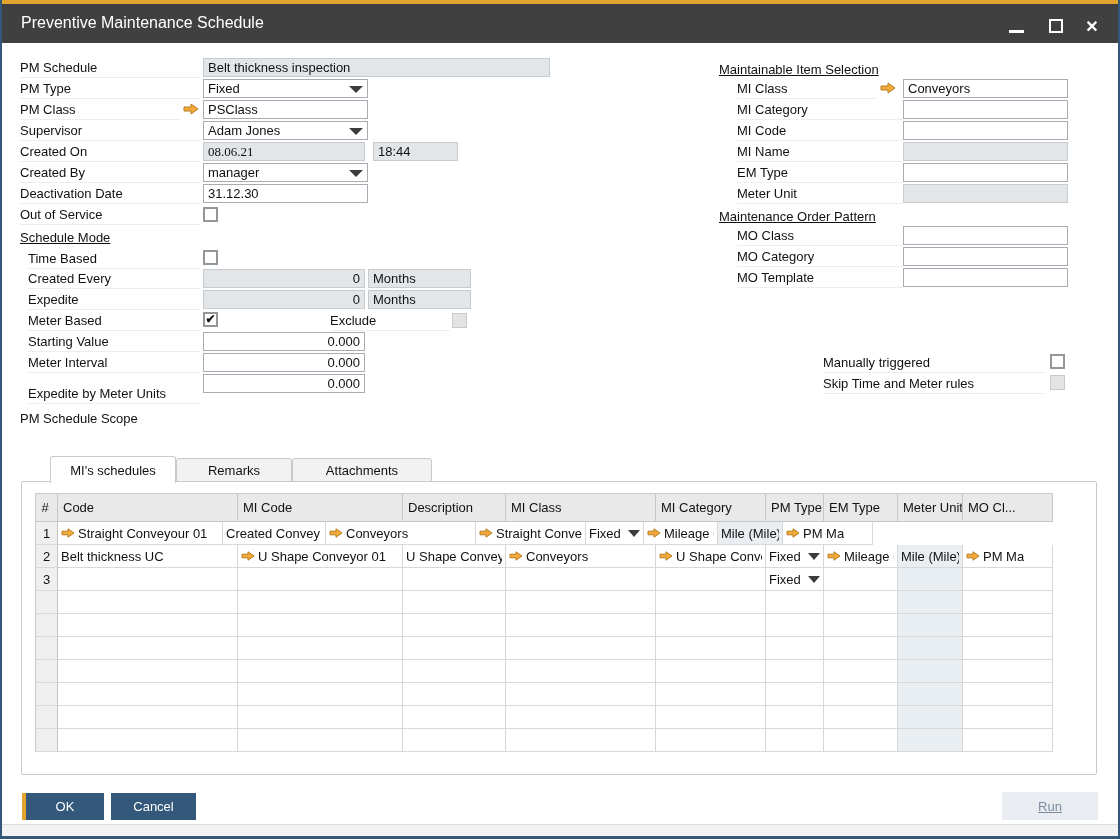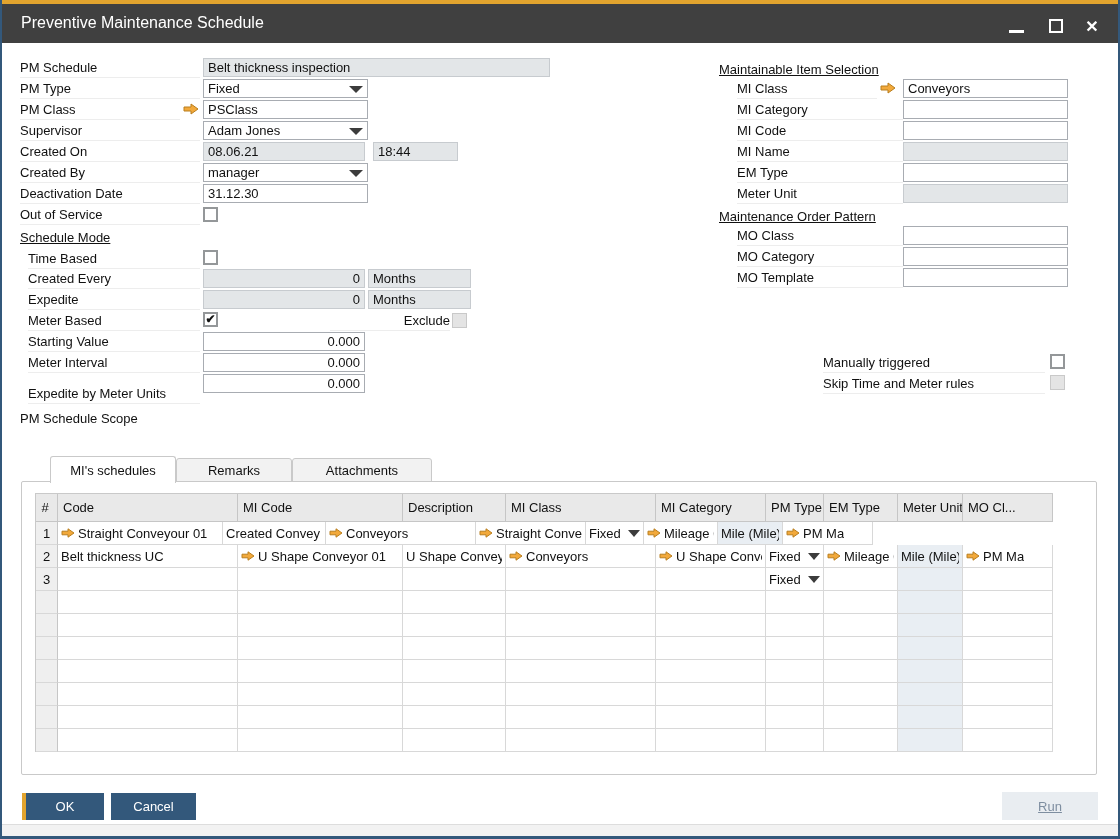--- a/index.html
+++ b/index.html
@@ -100,21 +100,21 @@
   </span>
   <div class="field" style="left:203px; top:100px; width:165px;">PSClass</div>
 
   <div class="lbl" style="left:20px; top:121px; width:180px;">Supervisor</div>
   <div class="field combo" style="left:203px; top:121px; width:165px;">
     <span>Adam Jones</span>
     <span class="caret"></span>
   </div>
 
   <div class="lbl" style="left:20px; top:142px; width:180px;">Created On</div>
-  <div class="field readonly" style="left:203px; top:142px; width:162px;">08.06.21</div>
+  <div class="field readonly" style="left:203px; top:142px; width:162px;font-family:Liberation Serif, serif;">08.06.21</div>
   <div class="field readonly" style="left:373px; top:142px; width:85px;">18:44</div>
 
   <div class="lbl" style="left:20px; top:163px; width:180px;">Created By</div>
   <div class="field combo" style="left:203px; top:163px; width:165px;">
     <span>manager</span>
     <span class="caret"></span>
   </div>
 
   <div class="lbl" style="left:20px; top:184px; width:180px;">Deactivation Date</div>
   <div class="field" style="left:203px; top:184px; width:165px;">31.12.30</div>
@@ -130,21 +130,21 @@
   <div class="lbl" style="left:28px; top:269px; width:172px;">Created Every</div>
   <div class="field readonly num" style="left:203px; top:269px; width:162px;">0</div>
   <div class="field readonly" style="left:368px; top:269px; width:103px;">Months</div>
 
   <div class="lbl" style="left:28px; top:290px; width:172px;">Expedite</div>
   <div class="field readonly num" style="left:203px; top:290px; width:162px;">0</div>
   <div class="field readonly" style="left:368px; top:290px; width:103px;">Months</div>
 
   <div class="lbl" style="left:28px; top:311px; width:172px;">Meter Based</div>
   <div class="checkbox checked" style="left:203px; top:312px;"></div>
-  <div class="lbl" style="left:330px; top:311px; width:120px;text-align:right;">Exclude</div>
+  <div class="lbl" style="left:330px; top:311px; width:120px;">Exclude</div>
   <div class="checkbox disabled" style="left:452px; top:313px;"></div>
 
   <div class="lbl" style="left:28px; top:332px; width:172px;">Starting Value</div>
   <div class="field num" style="left:203px; top:332px; width:162px;">0.000</div>
 
   <div class="lbl" style="left:28px; top:353px; width:172px;">Meter Interval</div>
   <div class="field num" style="left:203px; top:353px; width:162px;">0.000</div>
 
   <div class="lbl" style="left:28px; top:384px; width:172px;">Expedite by Meter Units</div>
   <div class="field num" style="left:203px; top:374px; width:162px;">0.000</div>

